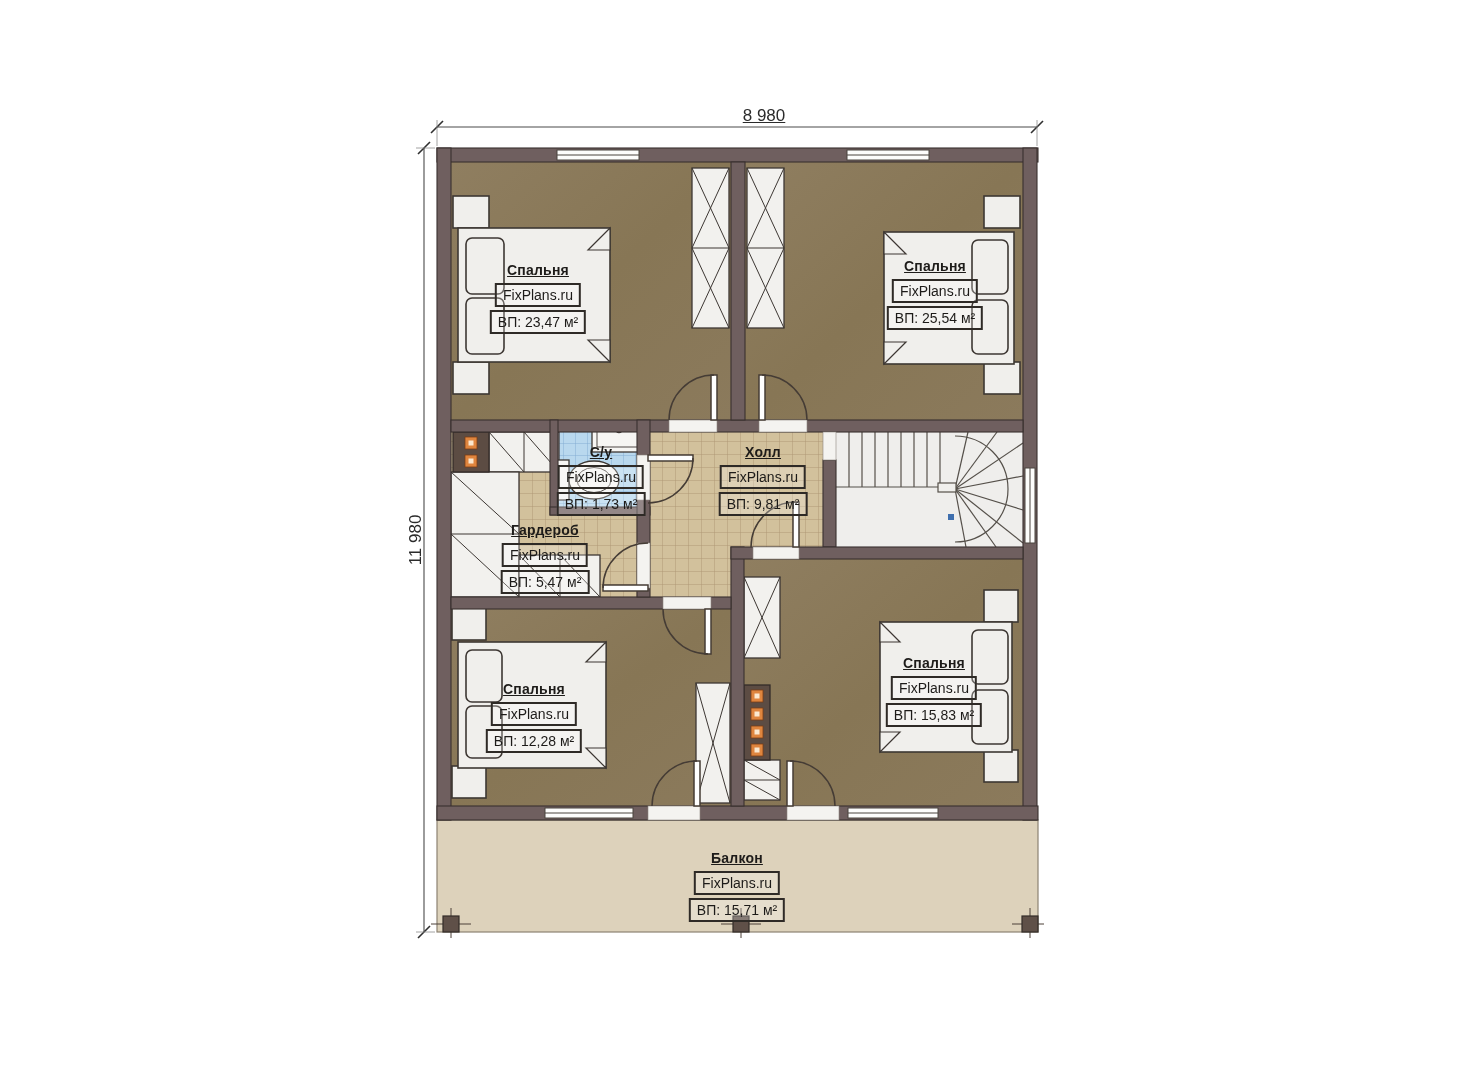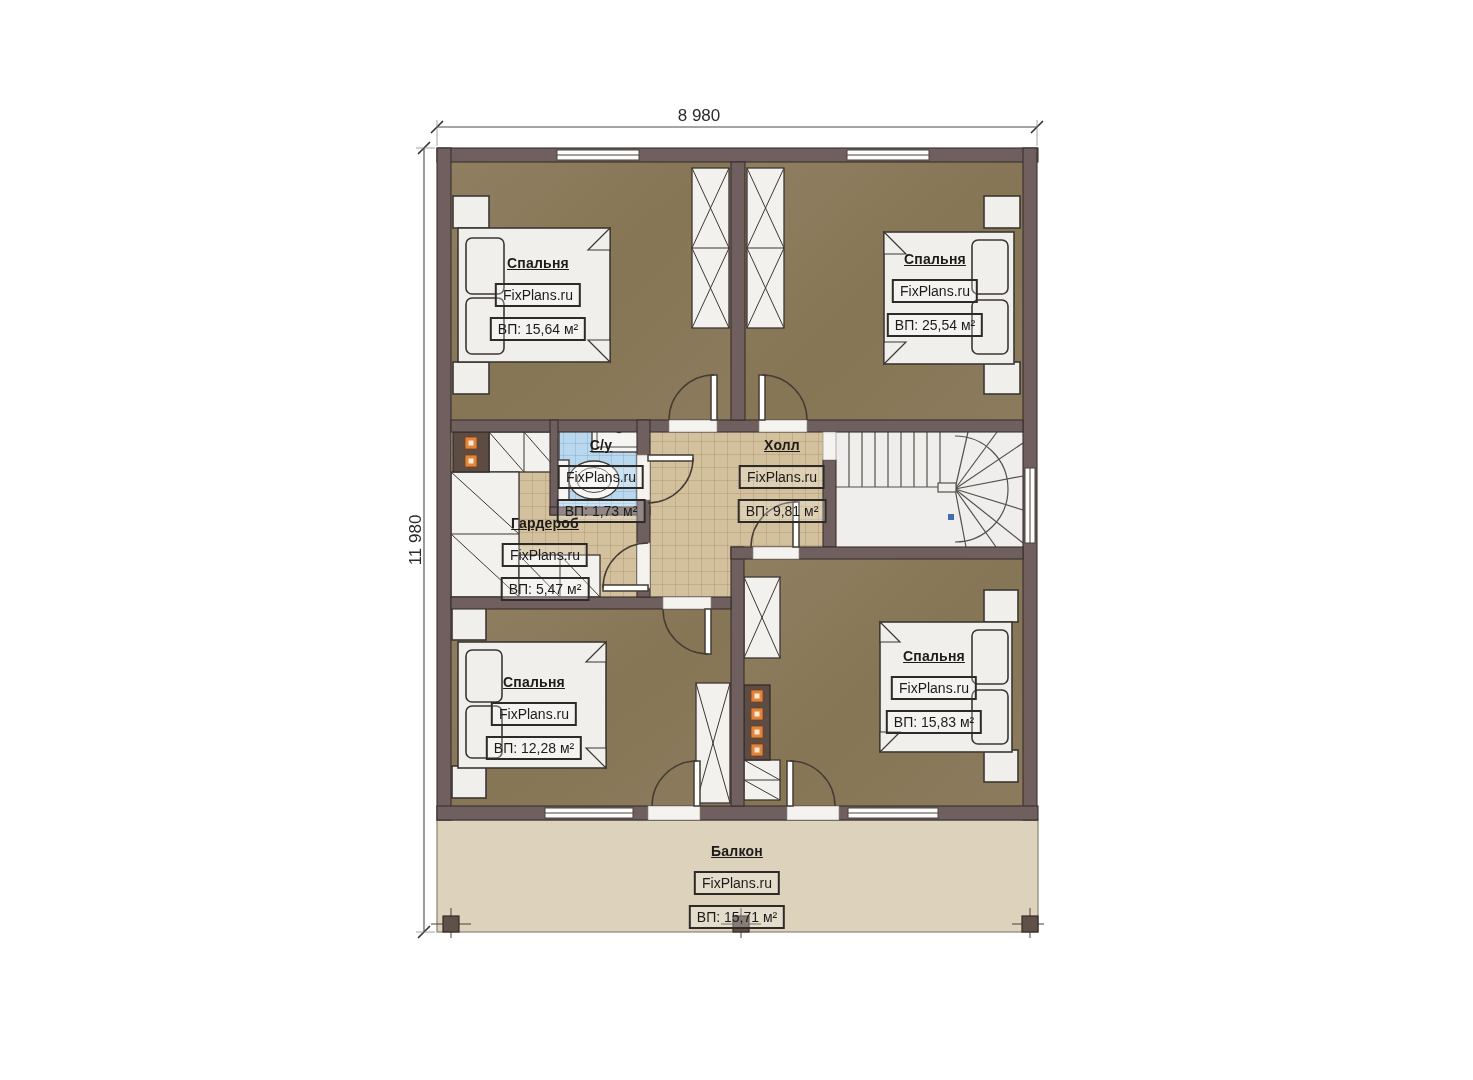--- a/index.html
+++ b/index.html
@@ -2,21 +2,21 @@
 <html><head>
 <meta charset="utf-8">
 <style>
   html,body{margin:0;padding:0;background:#ffffff;}
   .canvas{position:relative;width:1473px;height:1080px;background:#ffffff;overflow:hidden;
           font-family:"Liberation Sans",sans-serif;}
   .plan-svg{position:absolute;left:0;top:0;}
   .room-label{position:absolute;transform:translate(-50%,-50%);display:flex;flex-direction:column;
               align-items:center;color:#1d1b19;white-space:nowrap;z-index:5;}
   .room-name{font-weight:bold;font-size:14px;letter-spacing:.2px;margin-bottom:2px;text-decoration:underline;}
-  .room-box{border:2px solid #2e2a26;padding:0 6px;font-size:14px;line-height:20px;margin-top:10px;
+  .room-box{border:2px solid #2e2a26;padding:0 6px;font-size:14px;line-height:20px;margin-top:3px;
             background:rgba(255,255,255,0.25);}
   .dim-label{position:absolute;font-size:17px;color:#2b2b2b;transform:translate(-50%,-50%);z-index:5;}
   .dim-label.vertical{transform:translate(-50%,-50%) rotate(-90deg);}
 </style>
 </head>
 <body>
 
 <div class="canvas">
 
 <svg class="plan-svg" width="1473" height="1080" viewBox="0 0 1473 1080">
@@ -287,39 +287,39 @@
     </g>
     <g stroke="#8a8a8a" stroke-width="0.8">
       <line x1="437" y1="146" x2="437" y2="120"></line>
       <line x1="1037" y1="146" x2="1037" y2="120"></line>
       <line x1="435" y1="148" x2="416" y2="148"></line>
       <line x1="435" y1="932" x2="416" y2="932"></line>
     </g>
   </g>
 </svg>
 
-<div class="dim-label" style="left:699px;top:116px;">8 980</div>
+<div class="dim-label" style="left:764px;top:116px;text-decoration:underline;">8 980</div>
 <div class="dim-label vertical" style="left:416px;top:540px;">11 980</div>
 
 <div class="room-label" style="left:538px;top:298px;">
   <div class="room-name">Спальня</div>
   <div class="room-box">FixPlans.ru</div>
-  <div class="room-box">ВП: 15,64 м²</div>
+  <div class="room-box">ВП: 23,47 м²</div>
 </div>
 <div class="room-label" style="left:935px;top:294px;">
   <div class="room-name">Спальня</div>
   <div class="room-box">FixPlans.ru</div>
   <div class="room-box">ВП: 25,54 м²</div>
 </div>
 <div class="room-label" style="left:601px;top:480px;">
   <div class="room-name">С/у</div>
   <div class="room-box">FixPlans.ru</div>
   <div class="room-box">ВП: 1,73 м²</div>
 </div>
-<div class="room-label" style="left:782px;top:480px;text-align:center;">
+<div class="room-label" style="left:763px;top:480px;text-align:center;">
   <div class="room-name">Холл</div>
   <div class="room-box">FixPlans.ru</div>
   <div class="room-box">ВП: 9,81 м²</div>
 </div>
 <div class="room-label" style="left:545px;top:558px;justify-content:space-between;">
   <div class="room-name">Гардероб</div>
   <div class="room-box">FixPlans.ru</div>
   <div class="room-box">ВП: 5,47 м²</div>
 </div>
 <div class="room-label" style="left:534px;top:717px;">

